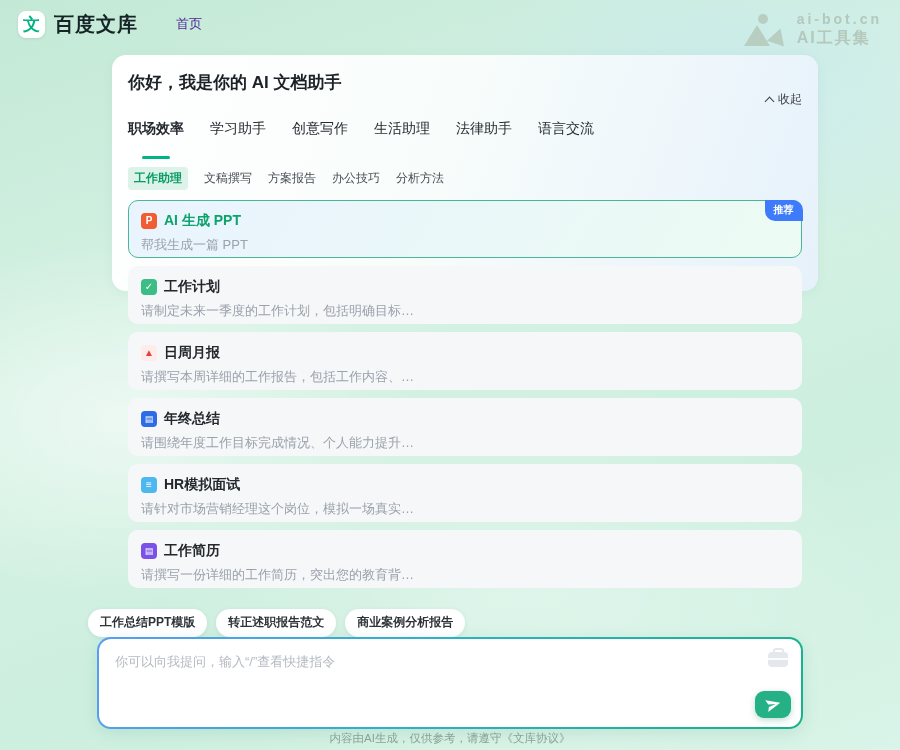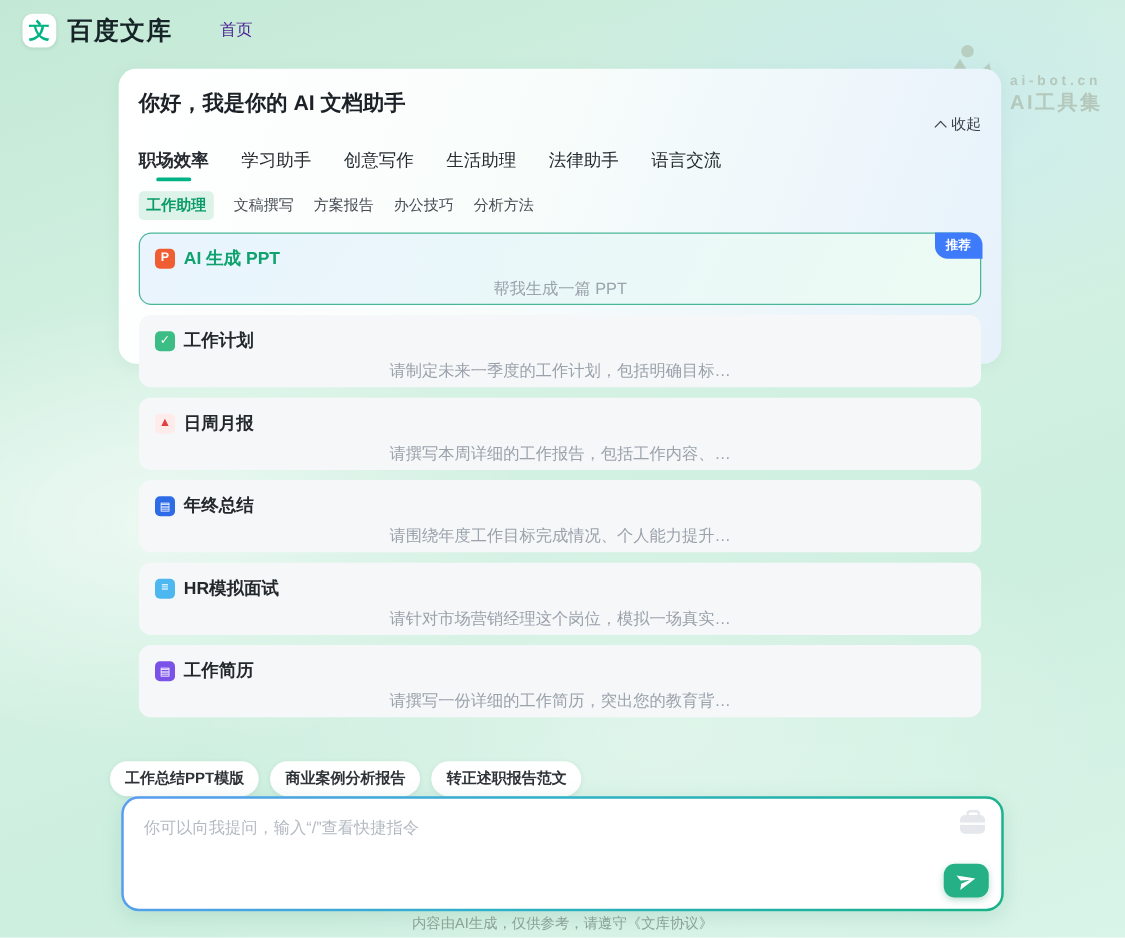--- a/index.html
+++ b/index.html
@@ -20,35 +20,35 @@
     color:#00b384; font-weight:800; font-size:17px; box-shadow:0 1px 3px rgba(0,60,40,.10); }
   .brand { font-size:20px; font-weight:800; color:#162428; margin-left:9px; letter-spacing:1px; }
   .nav-home { margin-left:38px; font-size:13px; color:#4c1d95; cursor:pointer; }
 
   
   .watermark { position:absolute; top:11px; right:18px; display:flex; align-items:center; gap:9px; color:#b4c8bc; }
   .wm-logo { position:relative; width:44px; height:33px; }
   .wm-dot { position:absolute; left:14px; top:0; width:10px; height:10px; border-radius:50%; background:#b7cec1; }
   .wm-tri1 { position:absolute; left:0; bottom:1px; width:0; height:0; border-left:13px solid transparent; border-right:13px solid transparent; border-bottom:21px solid #b7cec1; }
   .wm-tri2 { position:absolute; right:1px; bottom:3px; width:0; height:0; border-left:9px solid transparent; border-right:9px solid transparent; border-bottom:16px solid #b7cec1; transform:rotate(18deg); }
-  .wm-text .l1 { font-size:11px; font-weight:800; letter-spacing:3px;margin-top:48px; }
+  .wm-text .l1 { font-size:14px; font-weight:800; letter-spacing:3px; }
   .wm-text .l2 { font-size:16px; font-weight:800; letter-spacing:2px; margin-top:1px; }
 
   
-  .panel { position:absolute; left:95px; top:55px; width:706px; height:236px; border-radius:14px;
+  .panel { position:absolute; left:112px; top:55px; width:706px; height:236px; border-radius:14px;
     padding:16px 16px 5px;
     background:linear-gradient(110deg,#ffffff 0%,#f8fdfb 45%,#e6f1fb 100%);
-    box-shadow:0 2px 12px rgba(70,130,110,.07);text-align:center; }
+    box-shadow:0 2px 12px rgba(70,130,110,.07); }
   .panel-head { display:flex; justify-content:space-between; align-items:flex-start; }
   .panel-title { font-size:17px; font-weight:800; color:#1b2126; }
   .collapse-btn { display:flex; align-items:center; gap:5px; font-size:12px; color:#3c4146; cursor:pointer; margin-top:20px; }
   .chev { width:7px; height:7px; border-left:1.6px solid #3c4146; border-top:1.6px solid #3c4146; transform:rotate(45deg); margin-top:3px; }
 
   .tabs { display:flex; gap:26px; margin-top:12px; }
-  .tab { font-size:14px; color:#262b30; padding-bottom:7px; position:relative; cursor:pointer; }
+  .tab { font-size:14px; color:#262b30; padding-bottom:21px; position:relative; cursor:pointer; }
   .tab.active { font-weight:800; }
   .tab.active::after { content:""; position:absolute; left:50%; transform:translateX(-50%); bottom:0; width:28px; height:3px; border-radius:2px; background:#00b384; }
 
   .subtabs { display:flex; gap:16px; margin-top:8px; align-items:center; }
   .subtab { font-size:12px; color:#474d54; cursor:pointer; }
   .subtab.active { color:#0a9c66; background:#ddf2e8; padding:3px 6px; border-radius:4px; font-weight:700; }
 
   .cards { display:grid; grid-template-columns:repeat(1,1fr); gap:8px; margin-top:10px; }
   .card { position:relative; background:#f6f7f9; border-radius:10px; padding:11px 12px; height:58px; border:1.5px solid transparent; cursor:pointer; }
   .card.highlight { background:linear-gradient(120deg,#e9f4fe 0%,#ecfbf3 100%); border-color:#49b797; }
@@ -191,22 +191,22 @@
         <span class="card-title">工作简历</span>
       </div>
       <div class="card-desc">请撰写一份详细的工作简历，突出您的教育背…</div>
     </div>
 
   </div>
 </div>
 
 <div class="chips">
   <div class="chip">工作总结PPT模版</div>
+  <div class="chip">转正述职报告范文</div>
   <div class="chip">商业案例分析报告</div>
-  <div class="chip">转正述职报告范文</div>
 </div>
 
 <div class="composer">
   <div class="composer-inner">
     <textarea placeholder="你可以向我提问，输入“/”查看快捷指令" style=""></textarea>
     <div class="attach"></div>
     <div class="send-btn">
       <svg width="15" height="13" viewBox="0 0 16 14">
         <path d="M0.5 13.5 L15.5 7 L0.5 0.5 L2.6 5.6 L10.5 7 L2.6 8.4 Z" fill="#ffffff"></path>
       </svg>

